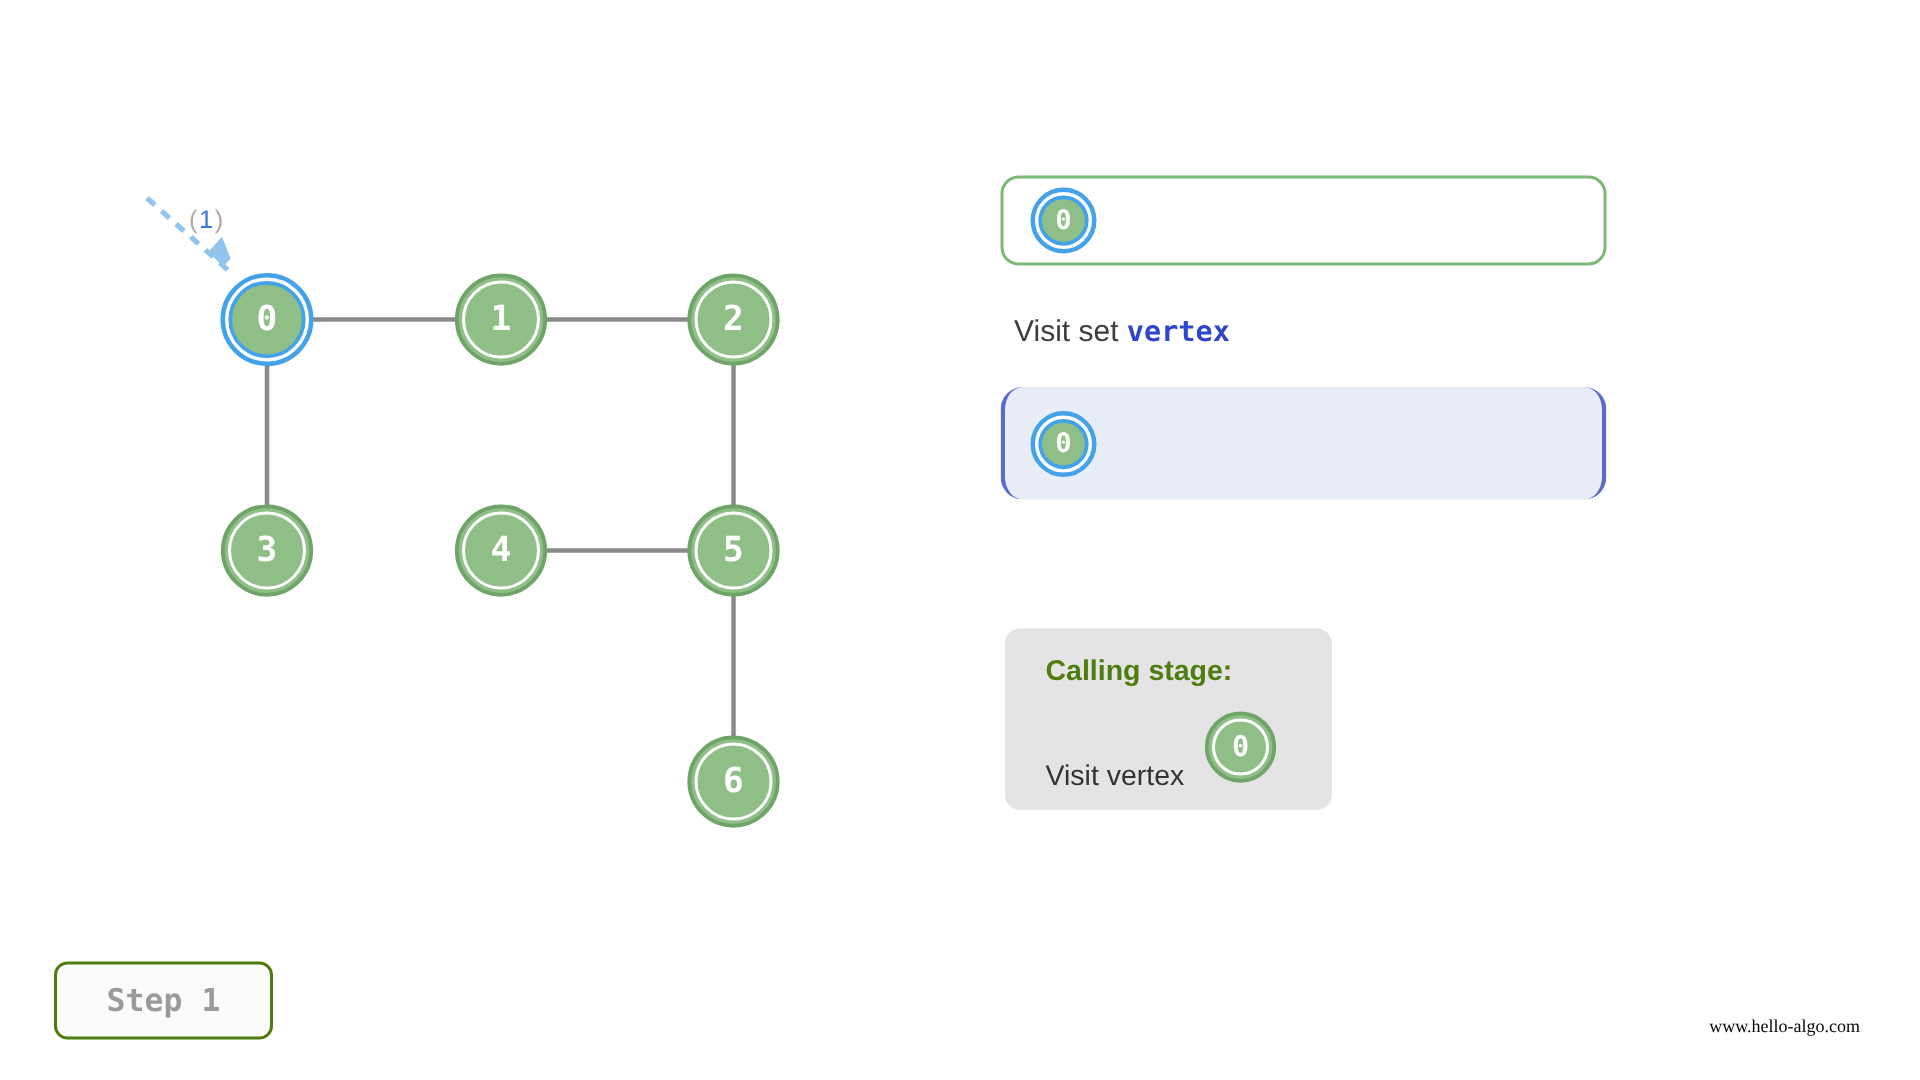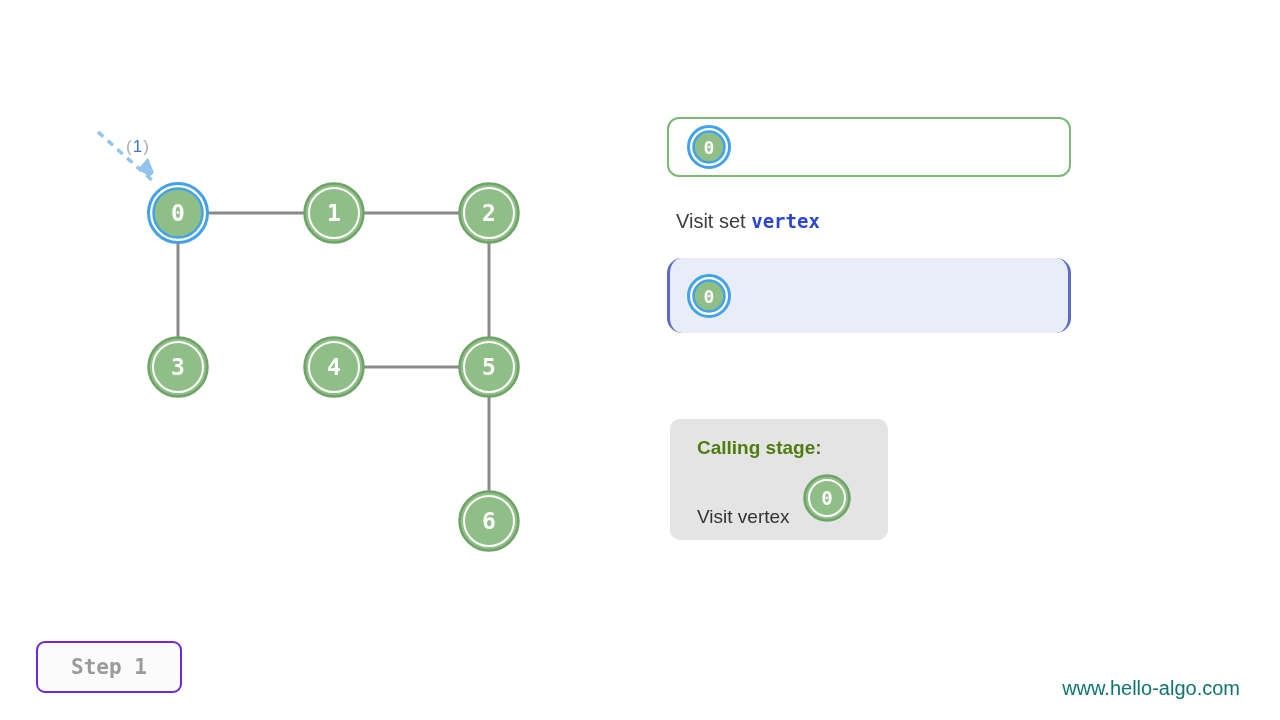--- a/index.html
+++ b/index.html
@@ -37,29 +37,29 @@
   }
   .chips{display:flex;align-items:center;gap:10px;}
   .calling-box{
     position:absolute;left:670px;top:419px;width:218px;height:121px;box-sizing:border-box;
     background:var(--calling_box_bg,#E4E4E4);border-radius:10px;padding:18px 0 0 27px;
   }
   .calling-title{font-size:19px;font-weight:bold;color:#4d7c0f;}
   .calling-line{display:flex;align-items:flex-end;gap:12px;margin-top:14px;font-size:19px;color:#333333;}
   .step-btn{
     position:absolute;left:36px;top:641px;width:146px;height:52px;box-sizing:border-box;
-    border:2px solid #6d28d9;border-radius:9px;background:#FBFBFB;
+    border:2px solid #4d7c0f;border-radius:9px;background:#FBFBFB;
     display:flex;align-items:center;justify-content:center;
     font-family:"DejaVu Sans Mono","Liberation Mono",monospace;font-weight:bold;
     font-size:21px;color:#9A9A9A;
   }
   .watermark{
     position:absolute;right:40px;top:677px;
-    font-family:Liberation Sans, sans-serif;
-    font-size:20px;color:#0f766e;
+    font-family:Liberation Serif, serif;
+    font-size:12px;color:#000000;
   }
   #graph-svg{position:absolute;left:0;top:0;}
 </style>
 </head>
 <body>
 
 <div class="stage">
 
   <svg id="graph-svg" width="620" height="620" viewBox="0 0 620 620">
       <defs>

